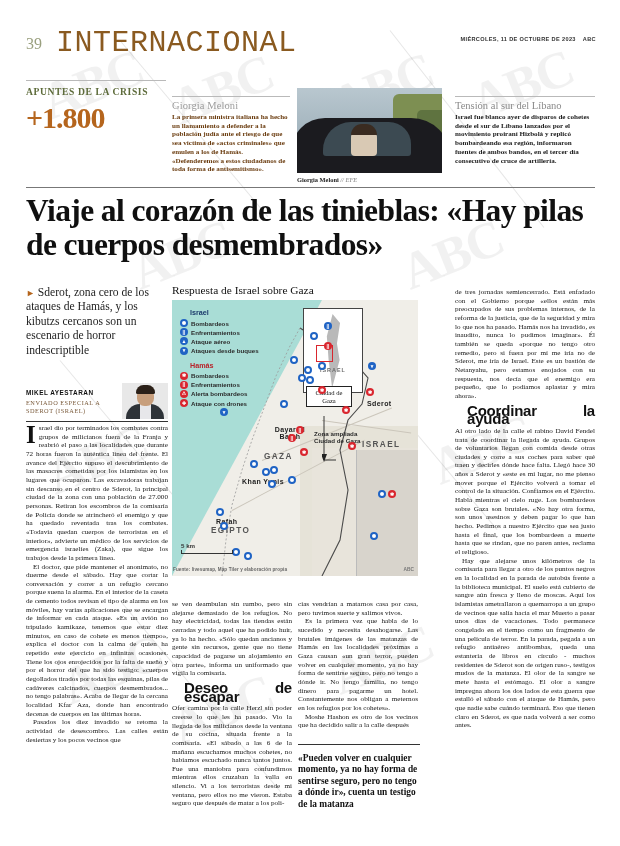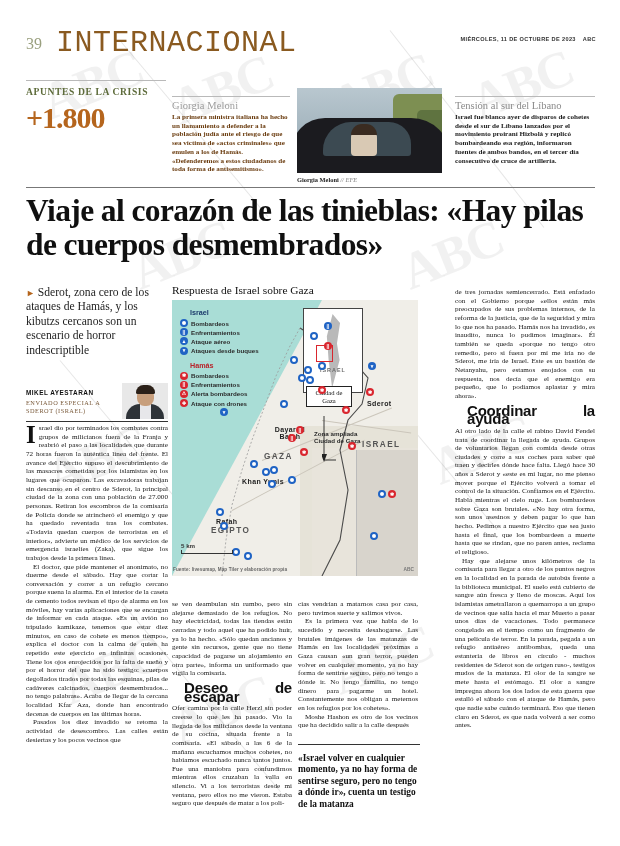--- a/index.html
+++ b/index.html
@@ -534,21 +534,21 @@
     <p class="noind">Ofer camina por la calle Herzl sin poder creerse lo que les ha pasado. Vio la llegada de los milicianos desde la ventana de su cocina, situada frente a la comisaría. «El sábado a las 6 de la mañana escuchamos muchos cohetes, no habíamos escuchado nunca tantos juntos. Fue una maniobra para confundirnos mientras ellos cruzaban la valla en silencio. Vi a los terroristas desde mi ventana, pero ellos no me vieron. Estaba seguro que después de matar a los poli-</p>
   </div>
 
   <div class="col3 bodytext">
     <p class="noind">cías vendrían a matarnos casa por casa, pero tuvimos suerte y salimos vivos.</p>
     <p>Es la primera vez que habla de lo sucedido y necesita desahogarse. Las brutales imágenes de las matanzas de Hamás en las localidades próximas a Gaza causan «un gran terror, pueden volver en cualquier momento, ya no hay forma de sentirse seguro, pero no tengo a dónde ir. No tengo familia, no tengo dinero para pagarme un hotel. Constantemente nos obligan a meternos en los refugios por los cohetes».</p>
     <p>Moshe Hashon es otro de los vecinos que ha decidido salir a la calle después</p>
   </div>
 
   <div class="pq-rule"></div>
-  <div class="pullquote">«Israel volver en cualquier momento, ya no hay forma de sentirse seguro, pero no tengo a dónde ir», cuenta un testigo de la matanza</div>
+  <div class="pullquote">«Pueden volver en cualquier momento, ya no hay forma de sentirse seguro, pero no tengo a dónde ir», cuenta un testigo de la matanza</div>
 
   <div class="col4 bodytext">
     <p class="noind">de tres jornadas semiencerrado. Está enfadado con el Gobierno porque «ellos están más preocupados de sus problemas internos, de la reforma de la justicia, que de la seguridad y mira lo que nos ha pasado. Hamás nos ha invadido, es inaudito, nunca lo pudimos imaginar». Él también se queda «porque no tengo otro remedio, pero si fuera por mí me iría no de Sderot, me iría de Israel. Este es un bastión de Netanyahu, pero estamos enojados con su respuesta, nos decía que el enemigo era pequeño, que lo podíamos aplastar y mira ahora».</p>
     <h2 class="sub-hd">Coordinar la ayuda</h2>
     <p class="noind">Al otro lado de la calle el rabino David Fendel trata de coordinar la llegada de ayuda. Grupos de voluntarios llegan con comida desde otras ciudades y corre a sus coches para saber qué traen y decirles dónde hace falta. Llegó hace 30 años a Sderot y «este es mi lugar, no me pienso mover porque el Ejército volverá a tomar el control de la situación. Confiamos en el Ejército. Habla mientras el cielo ruge. Los bombardeos sobre Gaza son brutales. «No hay otra forma, son unos asesinos y deben pagar lo que han hecho. Pedimos a nuestro Ejército que sea justo hasta el final, que los bombardeen a muerte hasta que se rindan, que no paren antes, reclama el religioso.</p>
     <p>Hay que alejarse unos kilómetros de la comisaría para llegar a otro de los puntos negros en la localidad en la parada de autobús frente a la biblioteca municipal. El suelo está cubierto de sangre aún fresca y lleno de moscas. Aquí los islamistas ametrallaron a quemarropa a un grupo de vecinos que salía hacia el mar Muerto a pasar unos días de vacaciones. Todo permanece congelado en el tiempo como un fragmento de una película de terror. En la parada, pegada a un refugio antiaéreo antibombas, queda una estantería de libros en círculo - muchos residentes de Sderot son de origen ruso-, testigos mudos de la matanza. El olor de la sangre se mete hasta el estómago. El olor a sangre impregna ahora los dos lados de esta guerra que estalló el sábado con el ataque de Hamás, pero que nadie sabe cuándo terminará. Eso que tienen claro en Sderot, es que nada volverá a ser como antes.</p>
   </div>
 
 </div>
 

